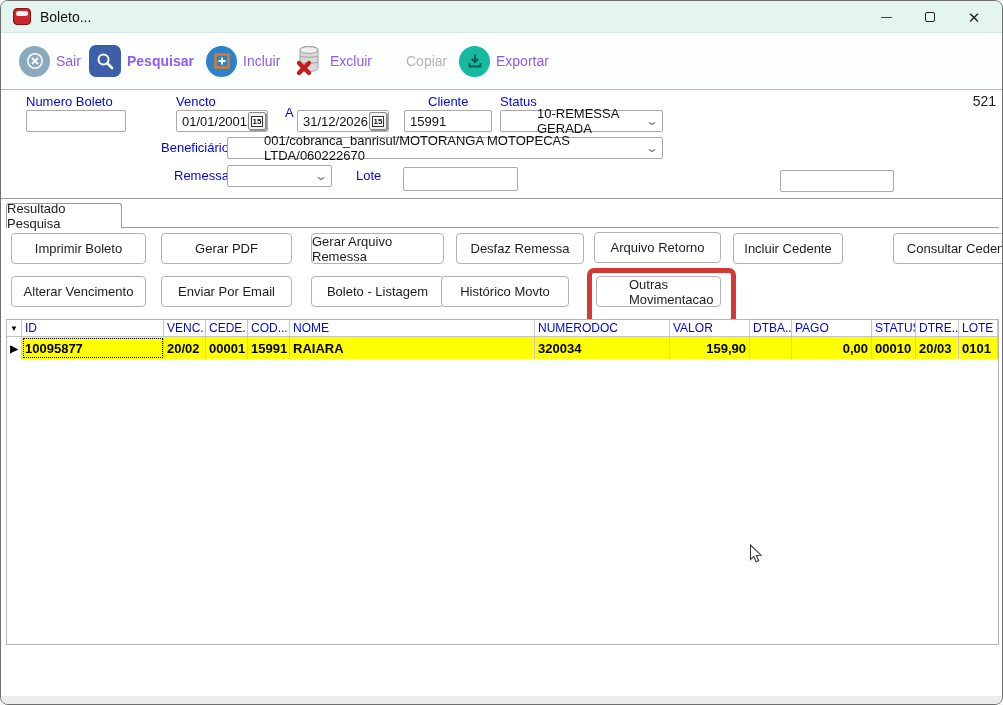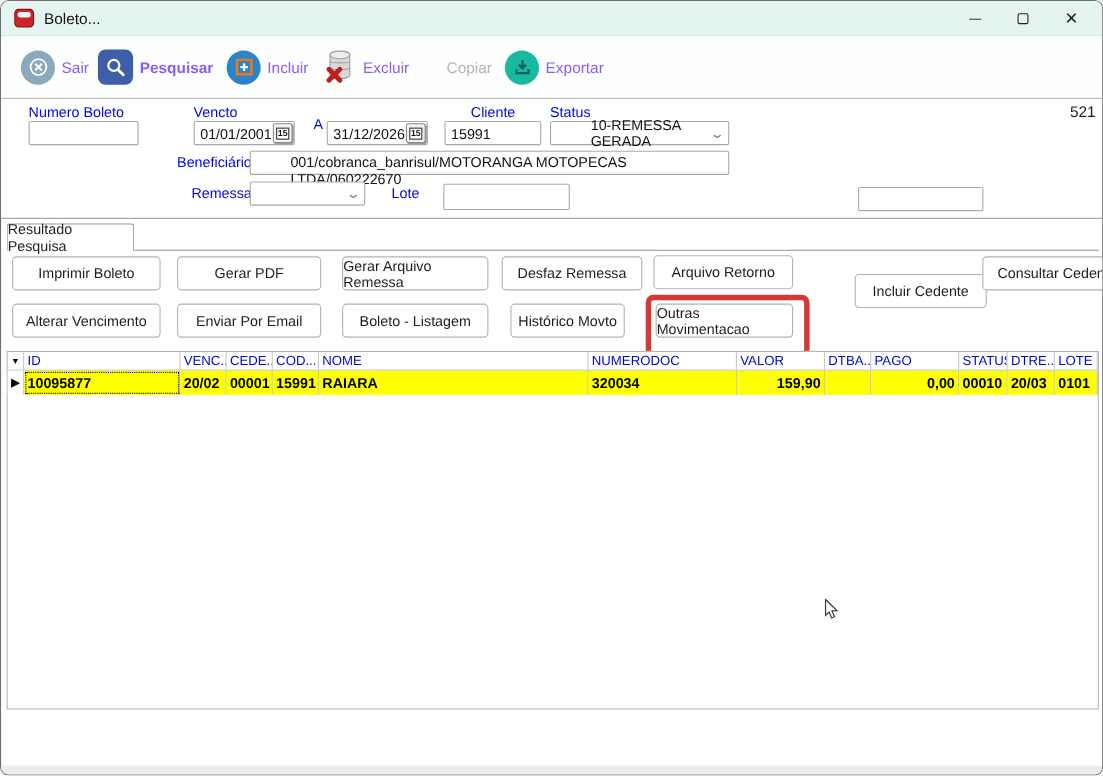--- a/index.html
+++ b/index.html
@@ -184,21 +184,21 @@
 
     <div class="flabel" style="left:499px; top:3px;">Status</div>
     <div class="fin combo" style="left:499px; top:19px; width:163px; height:22px;">
       <span>10-REMESSA GERADA</span>
       <span class="chev">⌄</span>
     </div>
 
     <div class="record-count">521</div>
 
     <div class="flabel" style="left:160px; top:49px;">Beneficiário</div>
-    <div class="fin combo" style="left:226px; top:46px; width:436px; height:22px;flex-direction:column;">
+    <div class="fin combo" style="left:226px; top:46px; width:436px; height:22px;">
       <span>001/cobranca_banrisul/MOTORANGA MOTOPECAS LTDA/060222670</span>
       <span class="chev">⌄</span>
     </div>
 
     <div class="flabel" style="left:173px; top:77px;">Remessa</div>
     <div class="fin combo" style="left:226px; top:74px; width:105px; height:22px;">
       <span></span>
       <span class="chev">⌄</span>
     </div>
     <div class="flabel" style="left:355px; top:77px;">Lote</div>
@@ -220,40 +220,40 @@
     </div>
   <div class="abtn" style="left:310px; top:232px; width:133px;">
       <span>Gerar Arquivo Remessa</span>
     </div>
   <div class="abtn" style="left:455px; top:232px; width:128px;">
       <span>Desfaz Remessa</span>
     </div>
   <div class="abtn" style="left:593px; top:231px; width:127px;">
       <span>Arquivo Retorno</span>
     </div>
-  <div class="abtn" style="left:732px; top:248px; width:120px;margin-left:44px;">
+  <div class="abtn" style="left:732px; top:232px; width:110px;">
       <span>Incluir Cedente</span>
     </div>
   <div class="abtn" style="left:892px; top:232px; width:136px;">
       <span>Consultar Cedente</span>
     </div>
 
   <div class="abtn" style="left:10px;  top:275px; width:135px;">
       <span>Alterar Vencimento</span>
     </div>
   <div class="abtn" style="left:160px; top:275px; width:131px;">
       <span>Enviar Por Email</span>
     </div>
   <div class="abtn" style="left:310px; top:275px; width:133px;">
       <span>Boleto - Listagem</span>
     </div>
-  <div class="abtn" style="left:463px; top:275px; width:104px;">
+  <div class="abtn" style="left:440px; top:275px; width:128px;">
       <span>Histórico Movto</span>
     </div>
-  <div class="abtn" style="left:595px; top:275px; width:125px;">
+  <div class="abtn" style="left:595px; top:275px; width:125px;padding-left:32px;">
       <span>Outras Movimentacao</span>
     </div>
 
   <div class="hl-box"></div>
 
   <div class="grid">
     <div class="g-row g-head">
       <div class="g-cell c0">▼</div>
       <div class="g-cell c1">ID</div>
       <div class="g-cell c2">VENC...</div>

